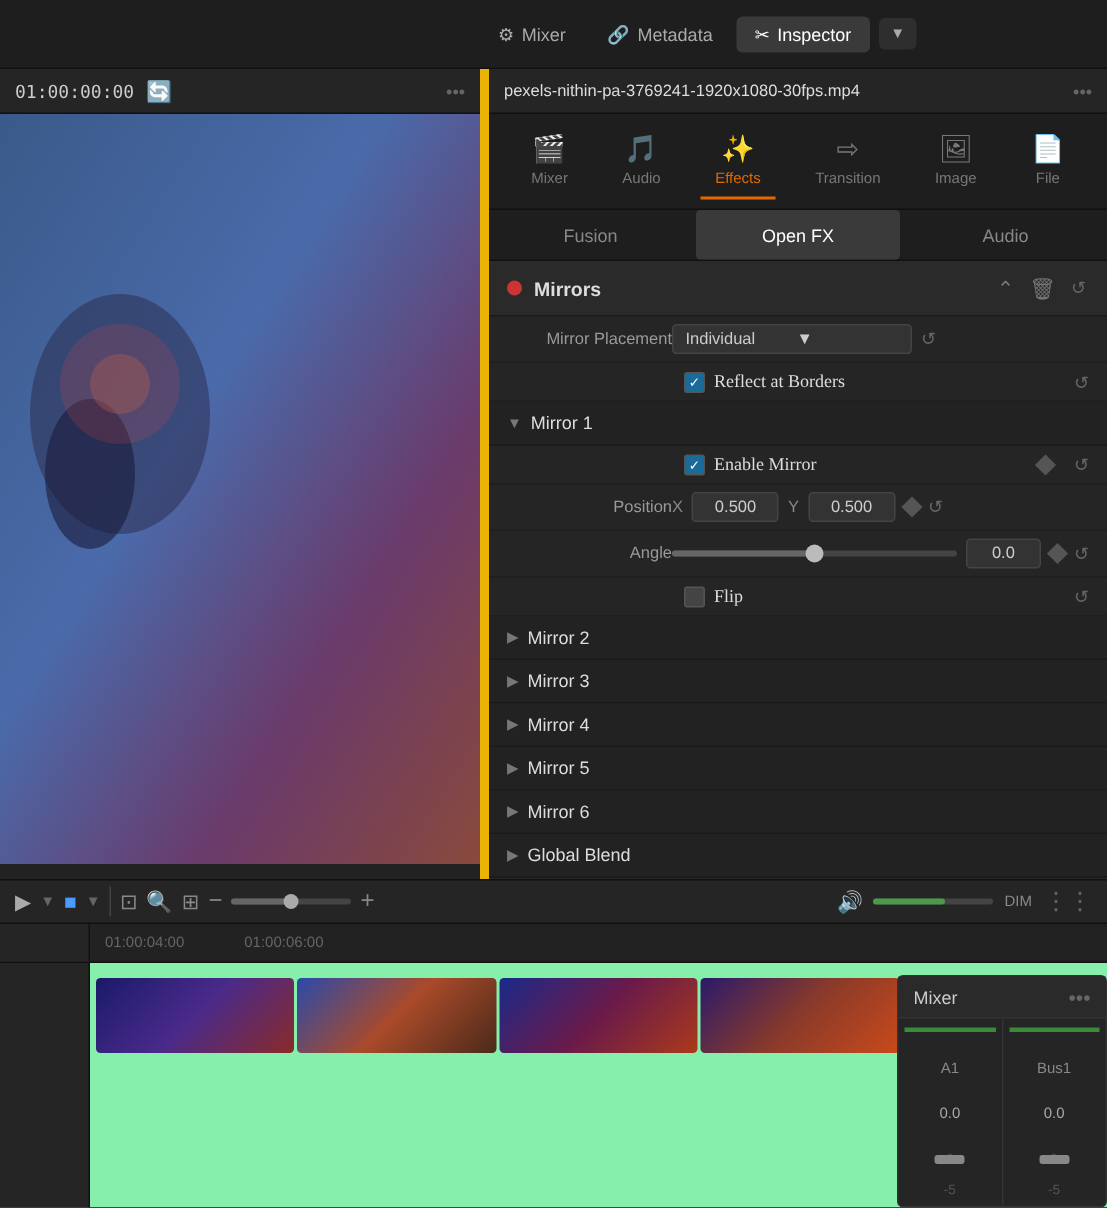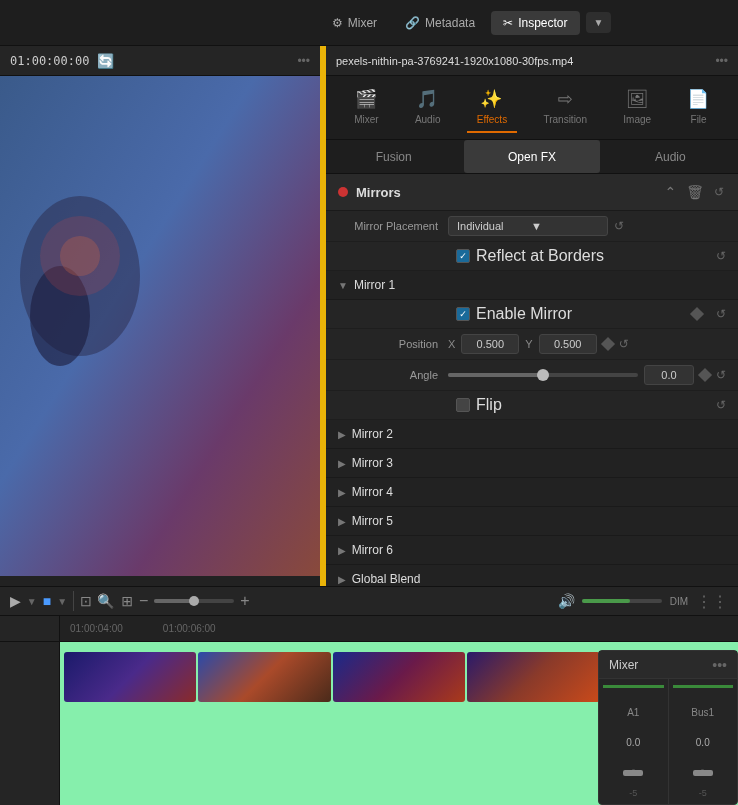--- a/index.html
+++ b/index.html
@@ -253,21 +253,20 @@
     .prop-row {
       display: flex;
       align-items: center;
       padding: 5px 12px;
       border-bottom: 1px solid #1e1e1e;
       min-height: 28px;
     }
     .prop-label {
       width: 110px;
       text-align: right;
-      padding-right: 10px;
       color: #999;
       font-size: 11px;
       flex-shrink: 0;
     }
     .prop-value {
       flex: 1;
       display: flex;
       align-items: center;
       gap: 6px;
     }
@@ -299,21 +298,21 @@
       border: 1px solid #555;
       border-radius: 2px;
       display: flex;
       align-items: center;
       justify-content: center;
       cursor: pointer;
       flex-shrink: 0;
     }
     .cb.checked { background: #1a6a9a; }
     .cb.checked::after { content: '✓'; color: #fff; font-size: 9px; }
-    .cb-label { font-size: 16px; color: #ddd; }
+    .cb-label { font-size: 12px; color: #ddd; font-family: Liberation Serif, serif; }
 
     
     .section-header {
       display: flex;
       align-items: center;
       padding: 7px 12px;
       background: #222;
       border-bottom: 1px solid #1a1a1a;
       cursor: pointer;
       gap: 6px;

